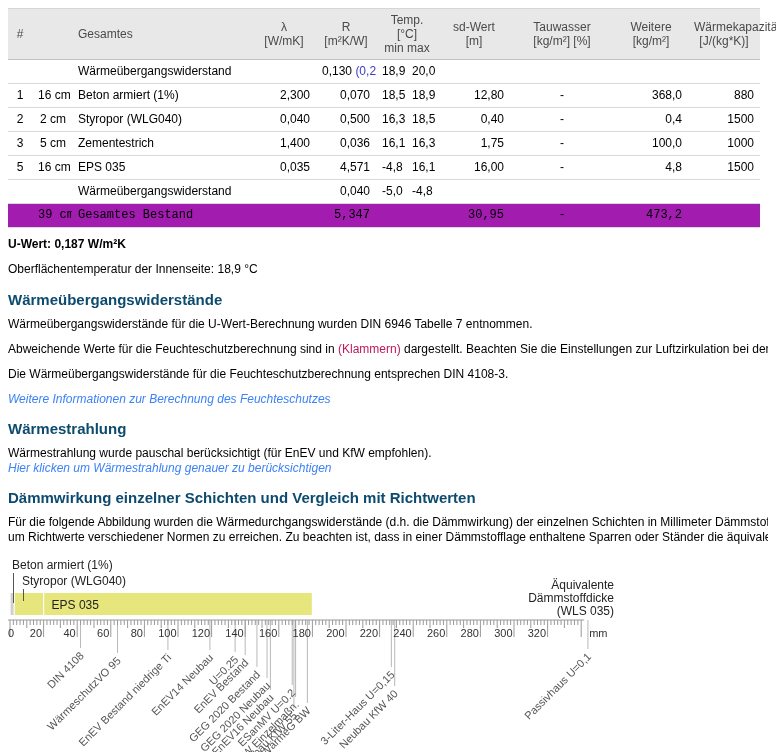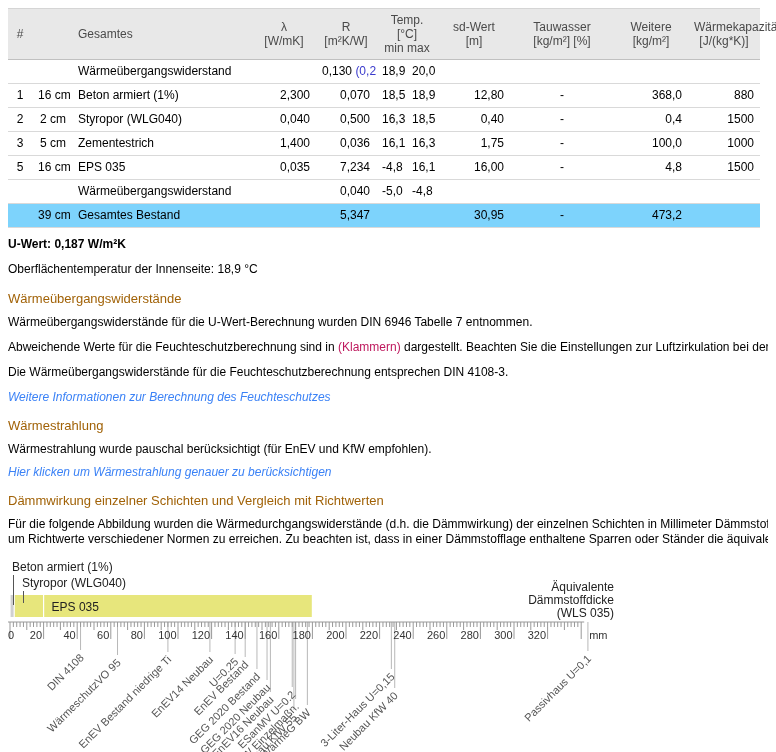--- a/index.html
+++ b/index.html
@@ -21,27 +21,27 @@
     padding:5px 6px;border-bottom:1px solid #d9d9d9;font-size:12px;line-height:13px;
     white-space:nowrap;overflow:hidden;
   }
   .c-num{text-align:center;}
   .c-dicke{text-align:right;margin-left:24px;}
   .c-mat{text-align:left;}
   .c-r{text-align:right;}
   .c-ctr{text-align:center;}
   th.h-left{text-align:left;}
   th.h-ctr{text-align:center;}
-  tr.total td{background:#7dd3fc;}
+  tr.total td{background:#a21caf;font-family:Liberation Mono, monospace;}
   .paren{color:#3a3acc;}
 
   
   .uwert{font-weight:bold;margin:9px 0 0 0;}
   .surface{margin:11px 0 0 0;line-height:15px;}
-  h2{font-size:13px;font-weight:normal;margin:14px 0 9px 0;color:#a16207;}
+  h2{font-size:15px;font-weight:bold;margin:14px 0 9px 0;color:#0c4a6e;}
   p.body{margin:0 0 11px 0;line-height:14px;white-space:nowrap;overflow:hidden;width:760px;}
   a.glink{color:#3b82f6;text-decoration:none;cursor:pointer;font-style:italic;}
   span.blink{color:#be185d;}
 
   
   .chart-wrap{margin-top:2px;}
   svg text{font-family:"Liberation Sans","DejaVu Sans",sans-serif;}
 </style>
 </head>
 <body>
@@ -154,21 +154,21 @@
           <td class="c-r">1,75</td>
           <td class="c-ctr">-</td>
           <td class="c-r">100,0</td>
           <td class="c-r">1000</td>
         </tr>
         <tr>
           <td class="c-num">5</td>
           <td class="c-dicke">16 cm</td>
           <td class="c-mat">EPS 035</td>
           <td class="c-r">0,035</td>
-          <td class="c-r">7,234</td>
+          <td class="c-r">4,571</td>
           <td class="c-r">-4,8</td>
           <td class="c-r">16,1</td>
           <td class="c-r">16,00</td>
           <td class="c-ctr">-</td>
           <td class="c-r">4,8</td>
           <td class="c-r">1500</td>
         </tr>
         <tr>
           <td class="c-num"></td>
           <td class="c-dicke"></td>
@@ -204,21 +204,21 @@
     <div>Oberflächentemperatur der Innenseite: 18,9 °C</div>
   </div>
 
   <h2>Wärmeübergangswiderstände</h2>
   <p class="body">Wärmeübergangswiderstände für die U-Wert-Berechnung wurden DIN 6946 Tabelle 7 entnommen.</p>
   <p class="body"><span>Abweichende Werte für die Feuchteschutzberechnung sind in </span><span class="blink">(Klammern)</span><span> dargestellt. Beachten Sie die Einstellungen zur Luftzirkulation bei der Bauteileingabe.</span></p>
   <p class="body">Die Wärmeübergangswiderstände für die Feuchteschutzberechnung entsprechen DIN 4108-3.</p>
   <p class="body"><a class="glink">Weitere Informationen zur Berechnung des Feuchteschutzes</a></p>
 
   <h2>Wärmestrahlung</h2>
-  <p class="body" style="margin-bottom:9px">Wärmestrahlung wurde pauschal berücksichtigt (für EnEV und KfW empfohlen).</p>
+  <p class="body" style="margin-bottom:1px">Wärmestrahlung wurde pauschal berücksichtigt (für EnEV und KfW empfohlen).</p>
   <p class="body"><a class="glink">Hier klicken um Wärmestrahlung genauer zu berücksichtigen</a></p>
 
   <h2>Dämmwirkung einzelner Schichten und Vergleich mit Richtwerten</h2>
   <p class="body" style="margin-bottom:1px">Für die folgende Abbildung wurden die Wärmedurchgangswiderstände (d.h. die Dämmwirkung) der einzelnen Schichten in Millimeter Dämmstoff umgerechnet. Die Skala zeigt</p>
   <p class="body">um Richtwerte verschiedener Normen zu erreichen. Zu beachten ist, dass in einer Dämmstofflage enthaltene Sparren oder Ständer die äquivalente Dämmstoffdicke deutlich</p>
 
   <div class="chart-wrap">
     <svg width="760" height="212" viewBox="0 0 760 212">
         <rect x="2.6" y="38" width="3.0" height="22" fill="#d0d0d0"></rect>
         <text x="4" y="14" font-size="12" fill="#222">Beton armiert (1%)</text>

